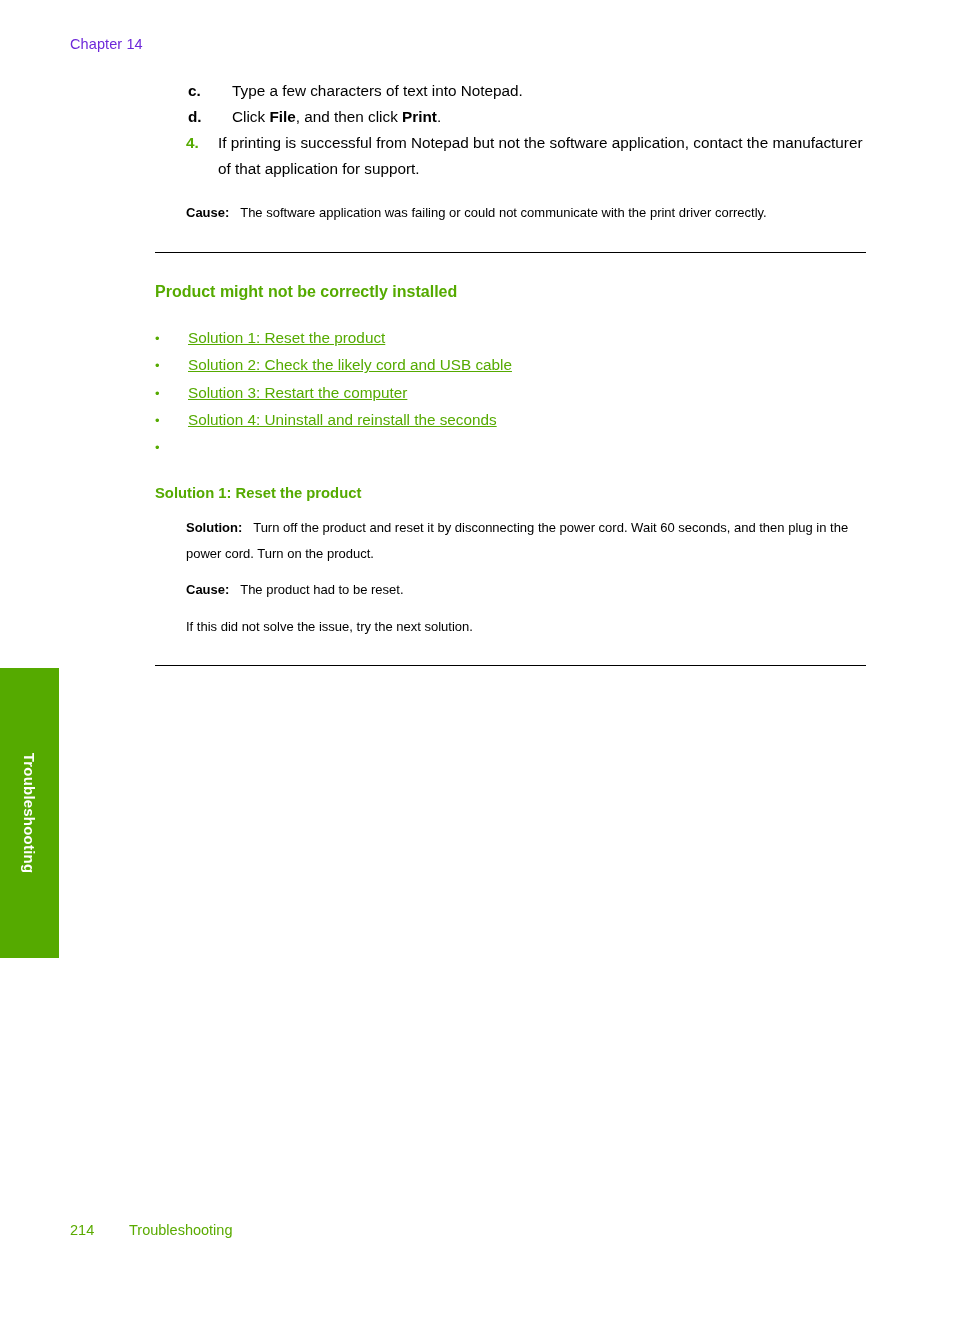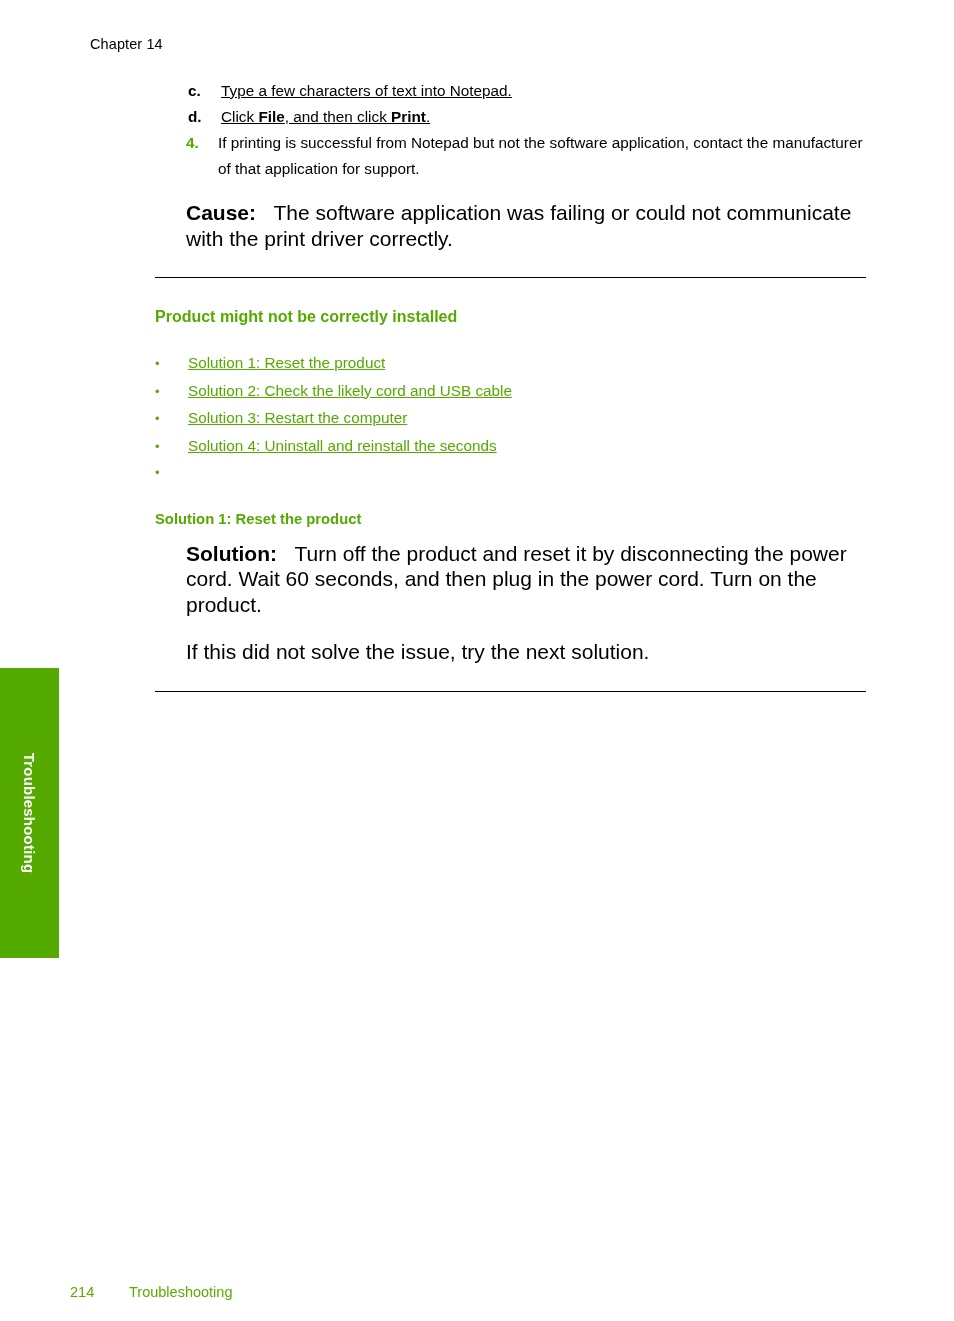--- a/index.html
+++ b/index.html
@@ -15,23 +15,22 @@
     color: #000000;
     overflow: hidden;
   }
 
   
   .chapter-header {
     position: absolute;
     left: 70px;
     top: 36px;
     font-size: 14.5px;
-    color: #000000;
+    color: #6d28d9;
     letter-spacing: 0.1px;
-    margin-left: 20px;
   }
 
   
   .side-tab {
     position: absolute;
     left: 0;
     top: 668px;
     width: 59px;
     height: 290px;
     background: #55aa00;
@@ -85,36 +84,35 @@
     flex: 1 1 auto;
   }
 
   
   .substep .step-marker {
     width: 32px;
     margin-left: 33px;
     color: #000000;
   }
   .substep .step-text {
-    margin-left: 1px;
-    text-decoration: underline;
+    margin-left: 12px;
   }
 
   
   .mainstep {
     margin-top: 1px;
   }
   .mainstep .step-marker {
     width: 32px;
     margin-left: 31px;
     color: #55aa00;
   }
 
   .para {
-    font-size: 21px;
+    font-size: 13px;
     line-height: 25.5px;
     margin: 0;
   }
   .para.indent {
     margin-left: 31px;
   }
   .para b {
     font-weight: bold;
   }
   .gap-sm { height: 11px; }
@@ -156,21 +154,21 @@
   .link-anchor {
     color: #55aa00;
     text-decoration: underline;
     cursor: pointer;
   }
 
   
   .footer {
     position: absolute;
     left: 70px;
-    top: 1284px;
+    top: 1222px;
     font-size: 14.5px;
     color: #5aab00;
     display: flex;
   }
   .footer-page {
     width: 59px;
   }
 </style>
 </head>
 <body>
@@ -240,20 +238,21 @@
   <div style="height:21px"></div>
 
   <div class="heading-minor">Solution 1: Reset the product</div>
 
   <div class="gap-sm"></div>
 
   <p class="para indent"><b>Solution:</b>&nbsp;&nbsp;&nbsp;<span>Turn off the product and reset it by disconnecting the power cord. Wait 60 seconds, and then plug in the power cord. Turn on the product.</span></p>
 
   <div class="gap-sm"></div>
 
+  <p class="para indent"><b>Cause:</b>&nbsp;&nbsp;&nbsp;<span>The product had to be reset.</span></p>
 
   <div class="gap-sm"></div>
 
   <p class="para indent">If this did not solve the issue, try the next solution.</p>
 
   <div style="height:26px"></div>
 
   <hr class="rule">
 
 </div>

